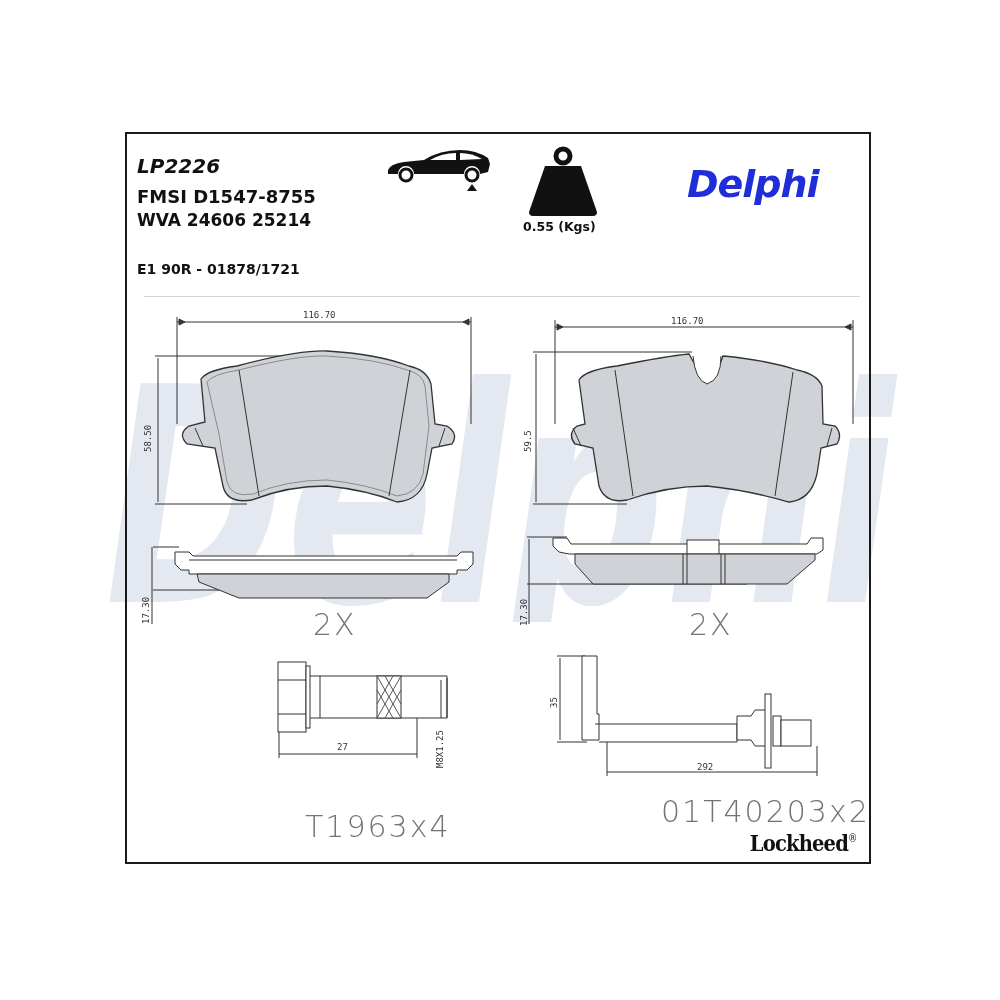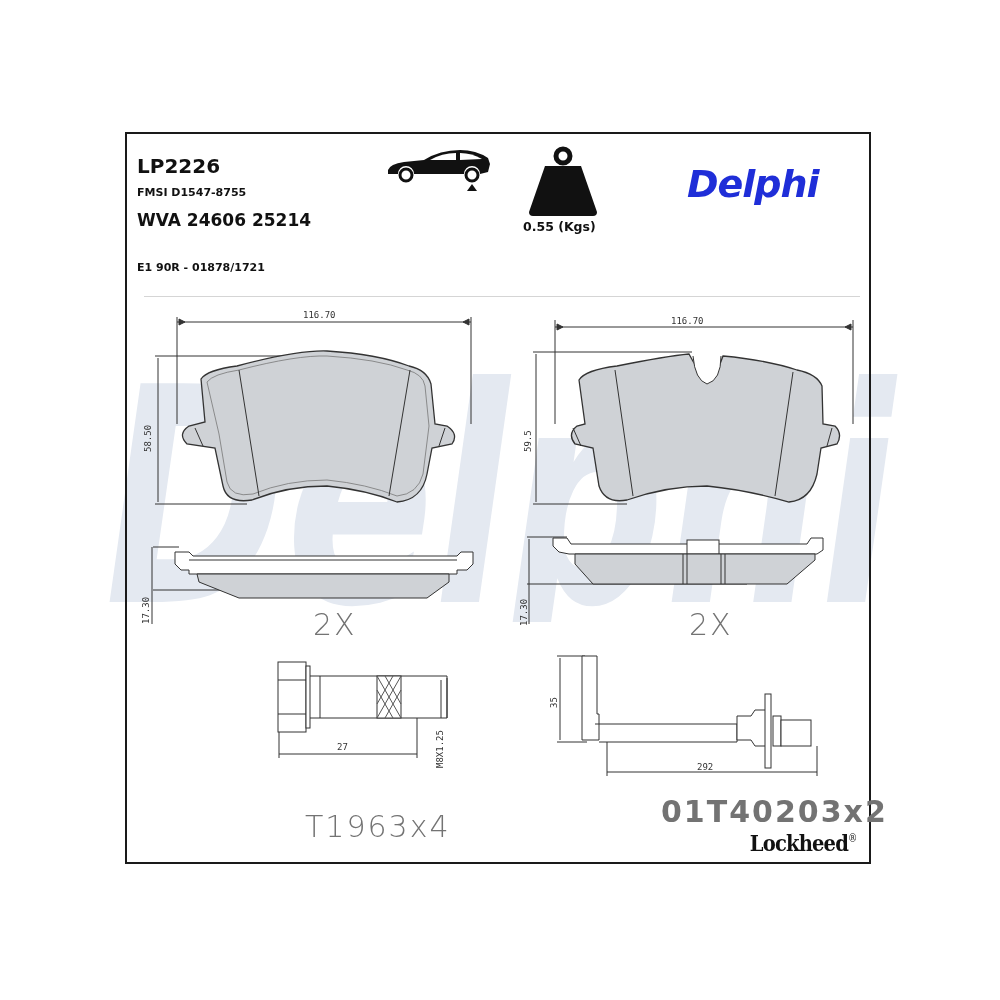--- a/index.html
+++ b/index.html
@@ -1,23 +1,23 @@
 <!DOCTYPE html>
 <html><head>
 <meta charset="utf-8">
 <style>
   html, body { margin:0; padding:0; background:#ffffff; }
   body { width:1000px; height:1000px; position:relative; overflow:hidden; font-family:"DejaVu Sans", sans-serif; }
   .watermark { position:absolute; left:100px; top:372px; width:800px; height:250px; z-index:0; }
   .frame { position:absolute; left:125px; top:132px; width:742px; height:728px; border:2px solid #1a1a1a; z-index:2; }
   .hdr-text { position:absolute; font-family:"DejaVu Sans", sans-serif; font-weight:bold; color:#111; }
-  .part-no { left:10px; top:20px; font-size:20px; }
-  .fmsi { left:10px; top:52px; font-size:11px; }
+  .part-no { left:10px; top:20px; font-size:20px;font-style:italic; }
+  .fmsi { left:10px; top:52px; font-size:18px; }
   .wva { left:10px; top:76px; font-size:17px; }
-  .ecer { left:10px; top:127px; font-size:11px; }
+  .ecer { left:10px; top:127px; font-size:14px; }
   .weight { left:396px; top:85px; font-size:12.5px; }
   .brand { position:absolute; left:560px; top:28px; font-family:"DejaVu Sans", sans-serif; font-weight:bold; font-style:italic; font-size:38px; color:#1f2ed8; letter-spacing:-1px; }
   .sep { position:absolute; left:17px; top:162px; width:716px; height:0; border-top:1px solid #d5d5d5; }
   .icon { position:absolute; }
   .drawing { position:absolute; left:0; top:0; width:742px; height:728px; }
   .dimtxt { font-family:"DejaVu Sans Mono", monospace; font-size:9px; fill:#333; }
   .label-big { position:absolute; font-family:"DejaVu Sans", sans-serif; font-weight:200; color:#737373; font-size:30px; letter-spacing:2px; }
   .lockheed { position:absolute; right:12px; bottom:6px; font-family:"DejaVu Serif", serif; font-weight:bold; font-size:23px; color:#111; letter-spacing:-1px; transform:scaleX(0.85); transform-origin:right bottom; }
   .lockheed sup { font-size:11px; font-weight:normal; }
 </style>
@@ -152,16 +152,16 @@
         <line x1="690" y1="612" x2="690" y2="642"></line>
         <text class="dimtxt" x="570" y="636" stroke="none">292</text>
         <text class="dimtxt" x="430" y="574" stroke="none" transform="rotate(-90 430 574)">35</text>
       </g>
     </g>
   </svg>
 
   <div class="label-big" style="left:186px;top:473px;">2X</div>
   <div class="label-big" style="left:562px;top:473px;">2X</div>
   <div class="label-big" style="left:178px;top:675px;text-align:right;">T1963x4</div>
-  <div class="label-big" style="left:534px;top:660px;font-weight:bold;">01T40203x2</div>
+  <div class="label-big" style="left:534px;top:660px;">01T40203x2</div>
 
   <div class="lockheed"><span>Lockheed</span><sup>®</sup></div>
 </div>
 
 </body></html>

